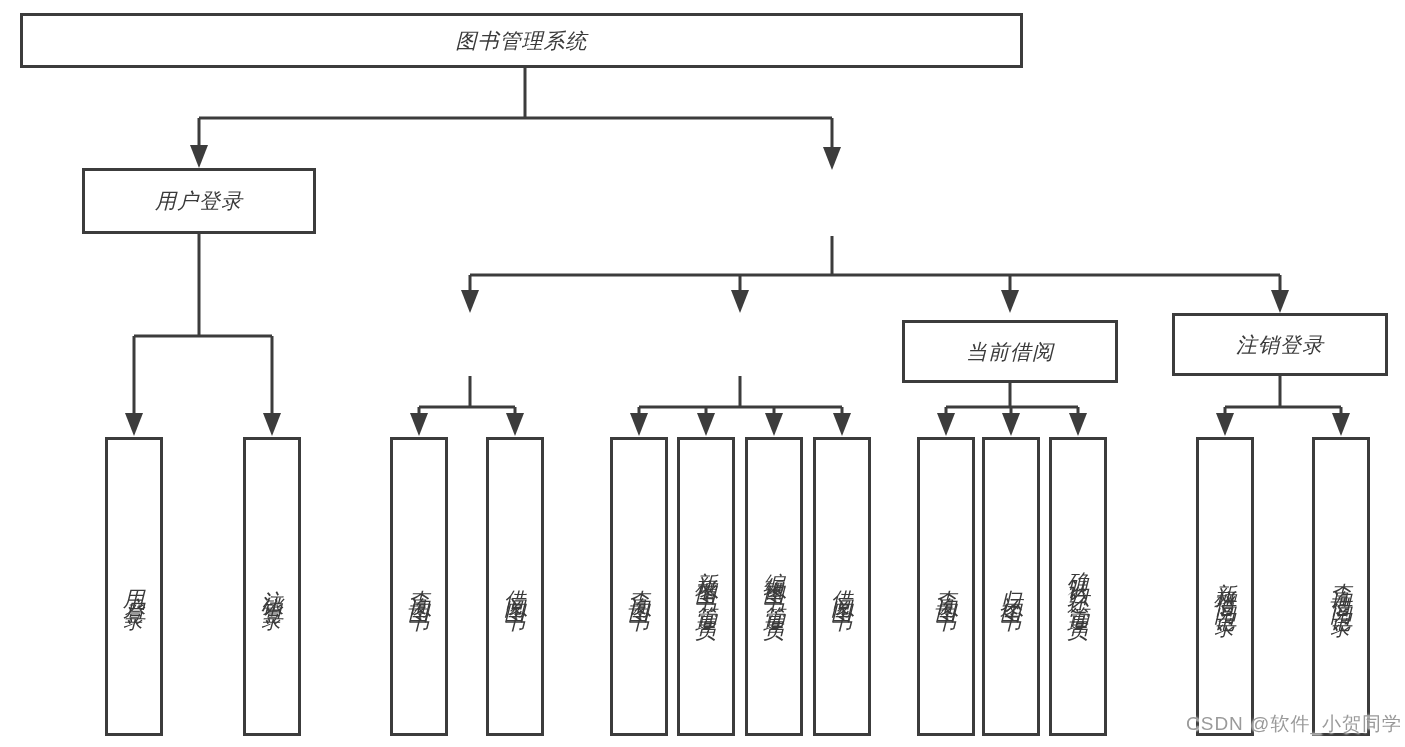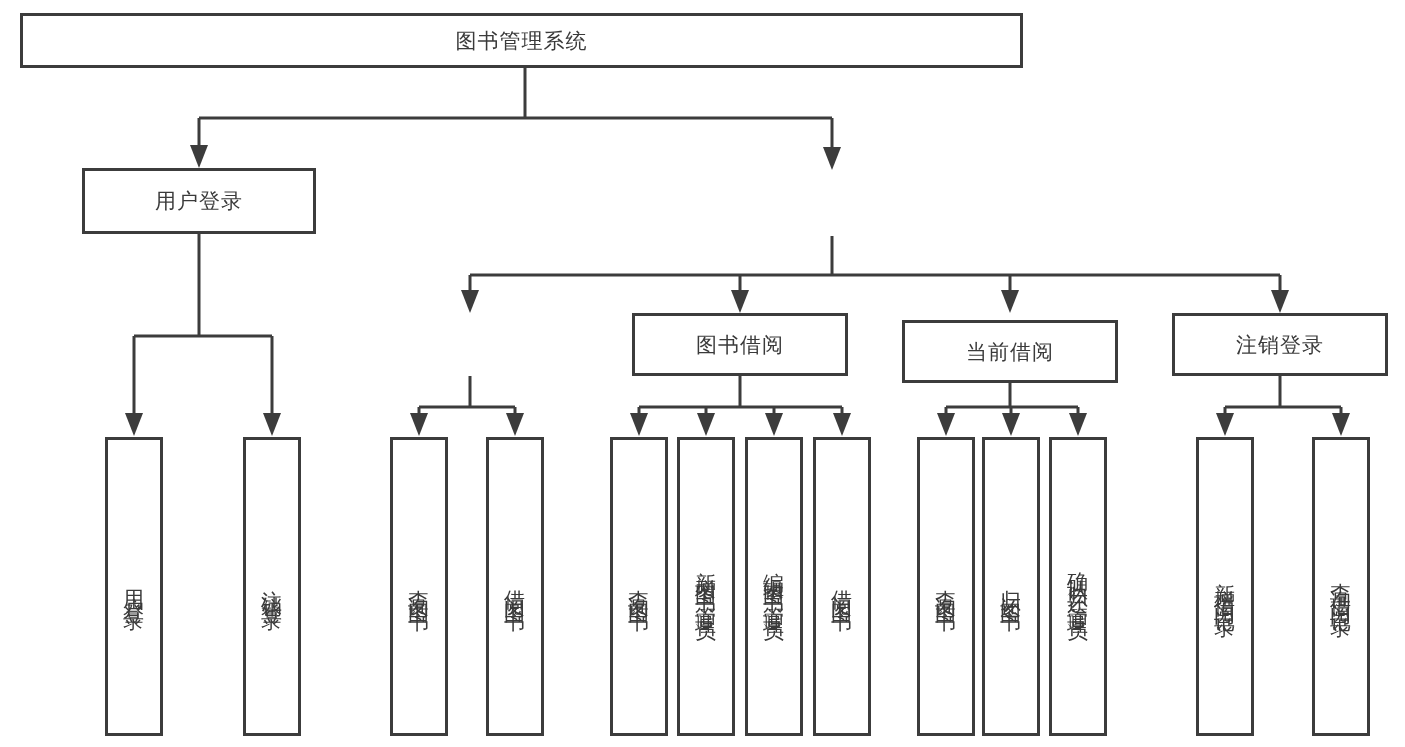--- a/index.html
+++ b/index.html
@@ -20,20 +20,21 @@
   .connectors path{stroke:var(--line);stroke-width:3;fill:none;}
   .connectors polygon{fill:var(--line);stroke:none;}
   .node{
     position:absolute;
     background:#ffffff;
     border:3px solid var(--line);
     box-sizing:border-box;
     display:flex;align-items:center;justify-content:center;
     color:var(--text);
     z-index:2;
+    font-style:italic;
   }
   .node.h .label{
     font-size:21px;
     letter-spacing:1px;
     white-space:nowrap;
   }
   .node.v .label{
     writing-mode:vertical-rl;
     text-orientation:mixed;
     font-size:21px;
@@ -108,23 +109,20 @@
   </svg>
 
   <div class="node h" style="left:20px;top:13px;width:1003px;height:55px">
     <span class="label">图书管理系统</span>
   </div>
 
   <div class="node h" style="left:82px;top:168px;width:234px;height:66px">
     <span class="label">用户登录</span>
   </div>
 
-  <div class="node h" style="left:632px;top:313px;width:216px;height:63px">
-    <span class="label">图书借阅</span>
-  </div>
   <div class="node h" style="left:902px;top:320px;width:216px;height:63px">
     <span class="label">当前借阅</span>
   </div>
   <div class="node h" style="left:1172px;top:313px;width:216px;height:63px">
     <span class="label">注销登录</span>
   </div>
 
   <div class="node v" style="left:105px;top:437px;width:58px;height:299px">
     <span class="label">用户登录</span>
   </div>
@@ -162,14 +160,15 @@
     <span class="label">确认归还（管理员）</span>
   </div>
 
   <div class="node v" style="left:1196px;top:437px;width:58px;height:299px">
     <span class="label">新增借阅记录</span>
   </div>
   <div class="node v" style="left:1312px;top:437px;width:58px;height:299px">
     <span class="label">查询借阅记录</span>
   </div>
 
+  <div class="watermark">CSDN @软件_小贺同学</div>
 
 </div>
 
 </body></html>

